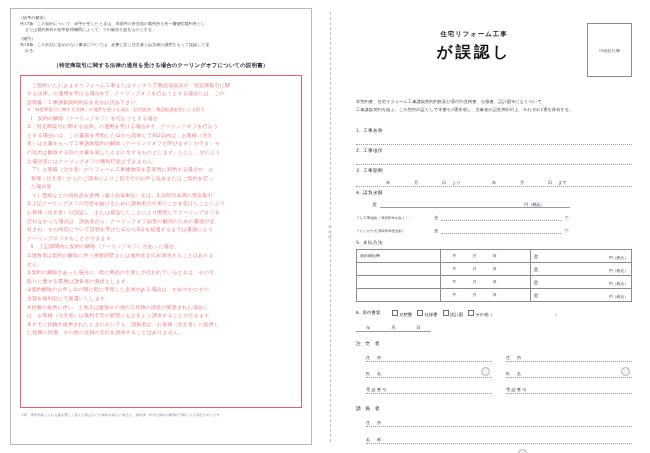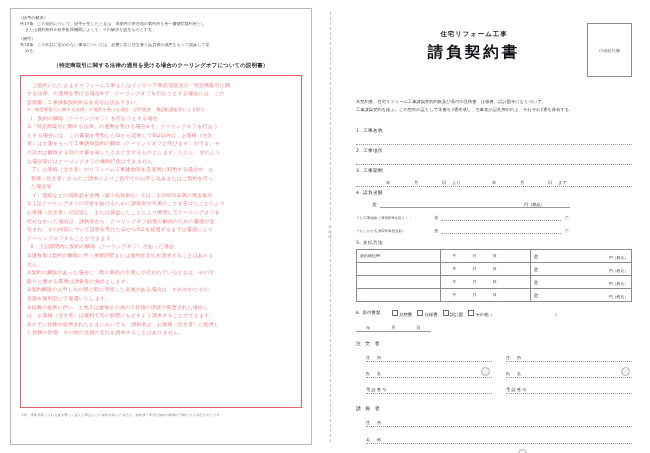--- a/index.html
+++ b/index.html
@@ -432,21 +432,21 @@
     <div class="vtext">切り取り線</div>
     <div class="dash"></div>
   </div>
 
   <div class="right-sheet">
     <div class="right-inner">
 
       <div class="title-row">
         <div class="title-block">
           <div class="title-sub">住宅リフォーム工事</div>
-          <div class="title-main">請負契約書</div>
+          <div class="title-main">が誤認し</div>
         </div>
         <div class="stamp-box">
           <span>印紙貼付欄</span>
         </div>
       </div>
 
       <div class="preamble">
         <div>本契約書、住宅リフォーム工事請負契約約款及び添付の見積書、仕様書、設計図等にもとづいて、</div>
         <div>工事請負契約を結ぶ。この契約の証として本書を2通作成し、当事者が記名押印の上、それぞれ1通を保有する。</div>
       </div>

